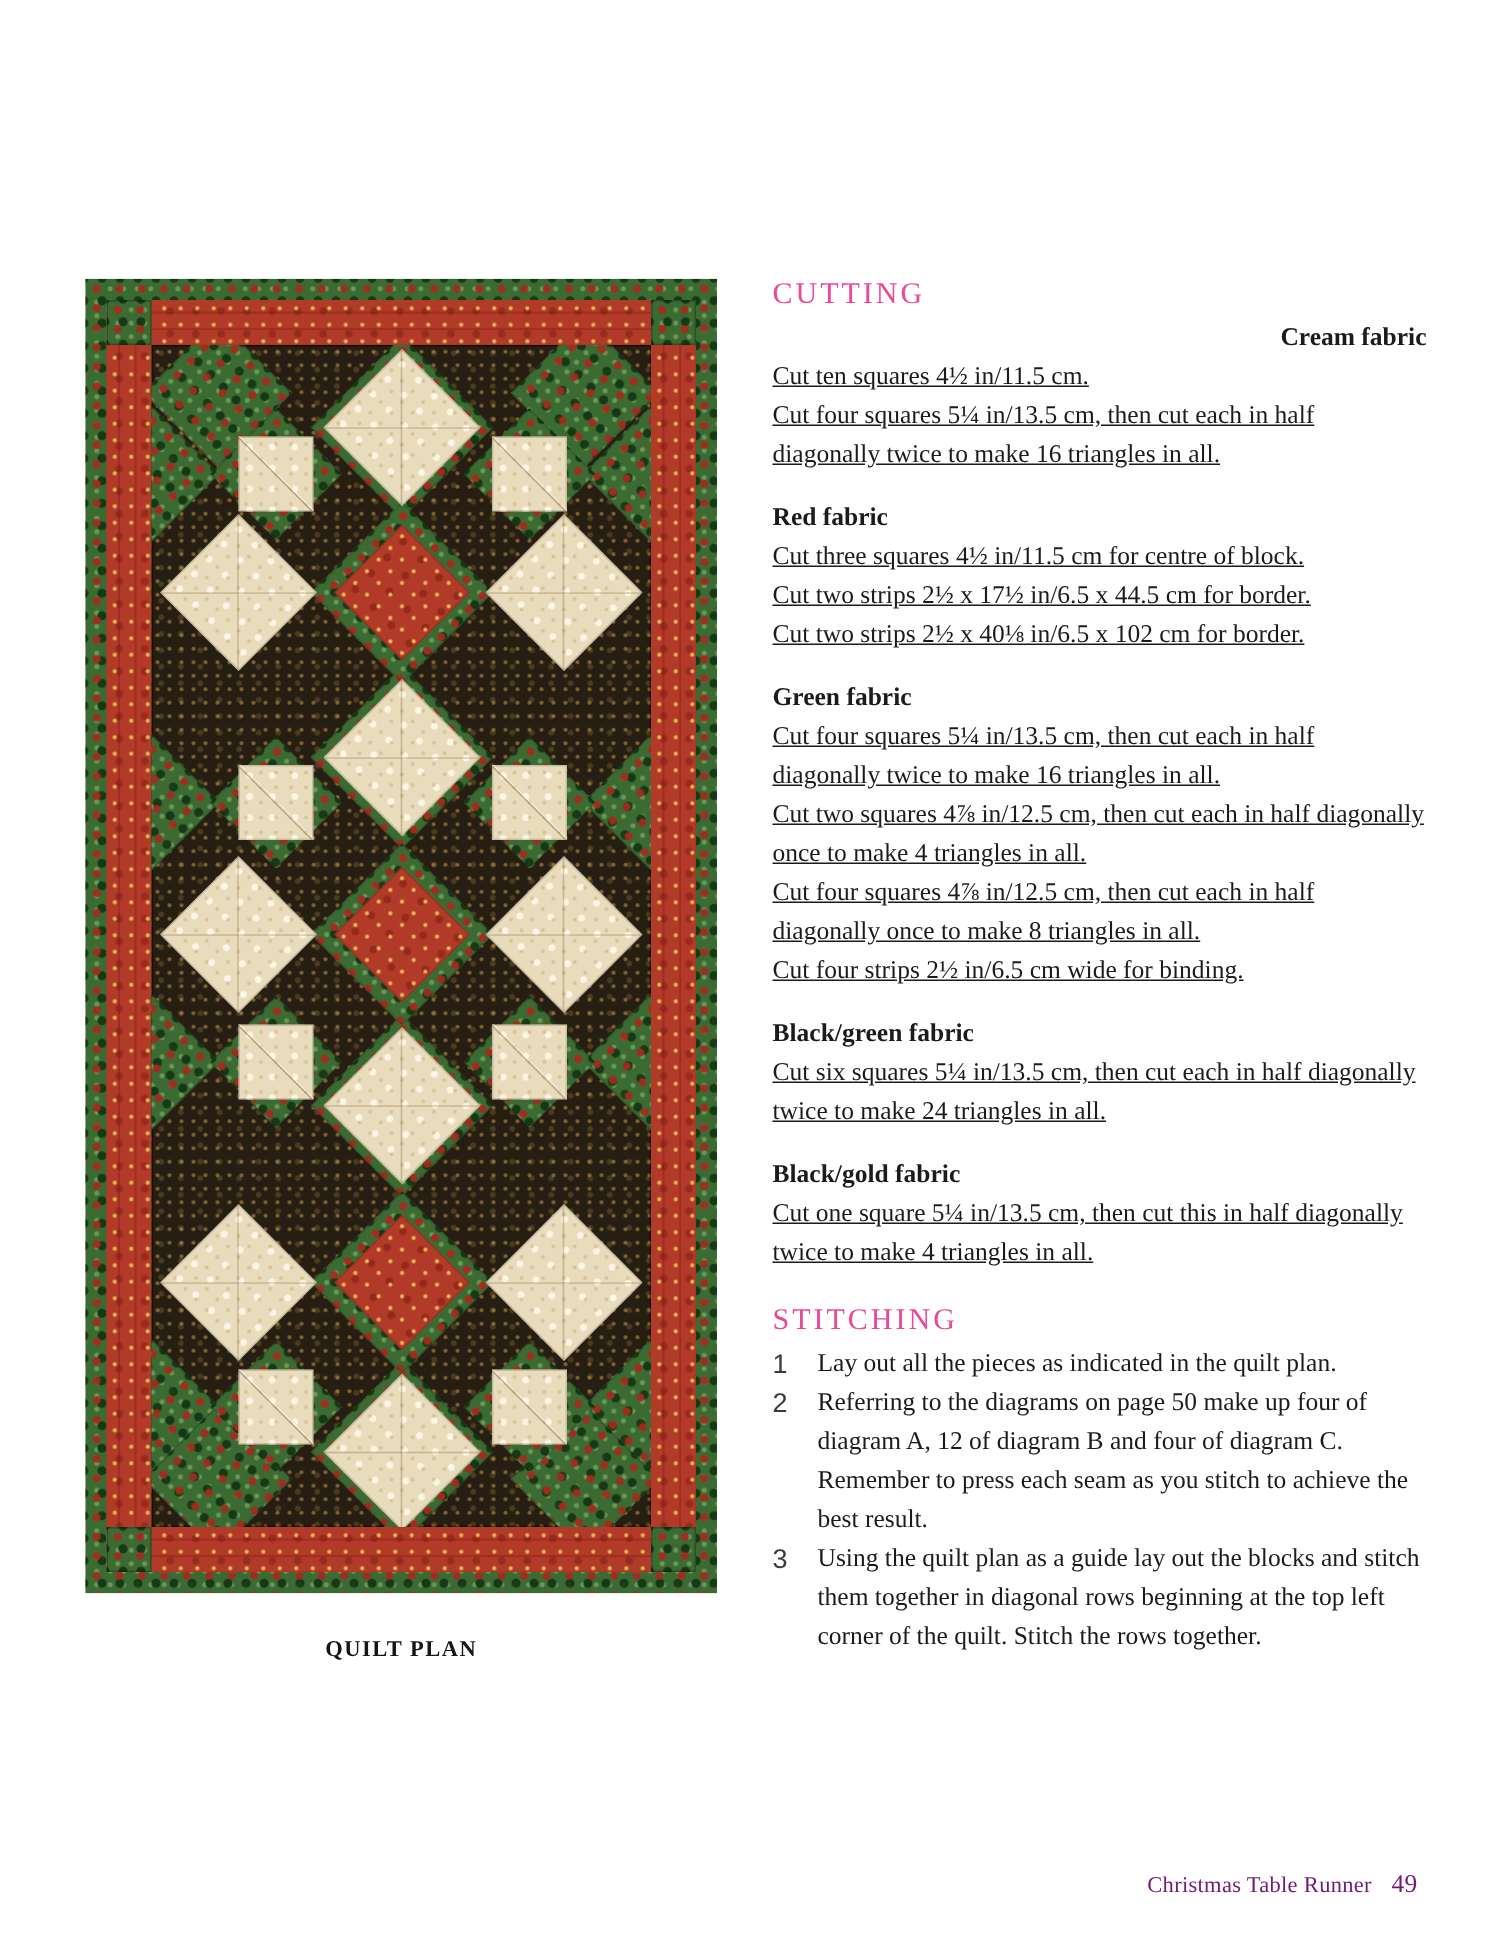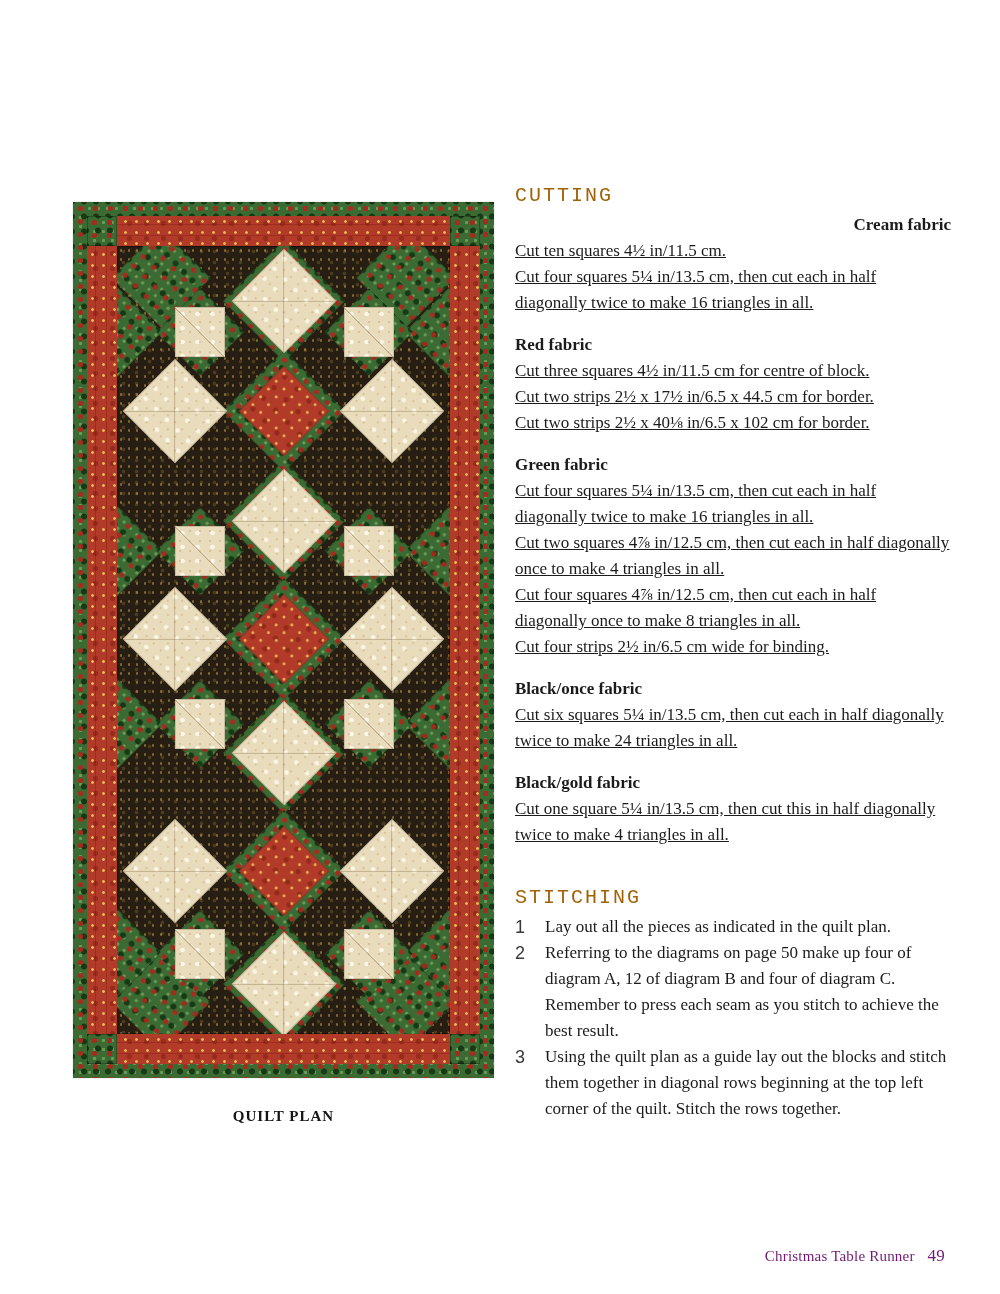--- a/index.html
+++ b/index.html
@@ -3,21 +3,21 @@
 <meta charset="utf-8">
 <style>
   html,body{margin:0;padding:0;}
   body{
     width:1000px;height:1294px;position:relative;background:#ffffff;
     font-family:"Liberation Serif", serif;color:#1c1c1c;overflow:hidden;
   }
   .page{position:absolute;inset:0;}
 
   
-  .quilt-figure{position:absolute;left:57px;top:186px;width:421px;margin:16px;}
+  .quilt-figure{position:absolute;left:57px;top:186px;width:421px;margin:0;}
   .quilt{
     position:relative;width:421px;height:876px;
     box-shadow:0 0 1px rgba(0,0,0,.35);
   }
   .fab-holly{
     background-color:var(--green);
     background-image:
       radial-gradient(circle, rgba(168,40,30,.95) 2.2px, transparent 3px),
       radial-gradient(circle, rgba(18,52,18,.9) 2.6px, transparent 3.4px),
       radial-gradient(circle, rgba(150,200,120,.5) 1.3px, transparent 2px);
@@ -74,24 +74,24 @@
     font-size:15px;letter-spacing:1px;color:#151515;
     font-family:"Liberation Serif", serif;
   }
 
   
   .text-col{
     position:absolute;left:515px;top:184px;width:436px;
     font-size:17px;line-height:26px;color:#1b1b1b;
   }
   .sec-heading{
-    font-family:Liberation Mono, monospace;font-weight:400;
-    font-size:20px;letter-spacing:2px;color:#a16207;margin:0 0 4px 0;line-height:24px;
-  }
-  .stitch-head{margin-top:38px;}
+    font-family:Liberation Serif, serif;font-weight:400;
+    font-size:20px;letter-spacing:2px;color:#ec4899;margin:0 0 4px 0;line-height:24px;
+  }
+  .stitch-head{margin-top:20px;}
   .fabric-title{font-size:17px;font-weight:700;margin:16px 0 0 0;line-height:26px;}
   .cut-section:first-child .fabric-title{margin-top:0;text-align:right;}
   .cut-section p{margin:0;text-decoration:underline;}
   .step{display:flex;margin:0;}
   .step-num{
     font-family:"Liberation Sans", sans-serif;font-size:18px;color:#3a3a3a;
     width:30px;flex:none;line-height:26px;
   }
   .step p{margin:0;flex:1;}
 
@@ -186,21 +186,21 @@
           <p>Cut two strips 2½ x 40⅛ in/6.5 x 102 cm for border.</p>
         </div>
         <div class="cut-section">
           <h3 class="fabric-title">Green fabric</h3>
           <p>Cut four squares 5¼ in/13.5 cm, then cut each in half diagonally twice to make 16 triangles in all.</p>
           <p>Cut two squares 4⅞ in/12.5 cm, then cut each in half diagonally once to make 4 triangles in all.</p>
           <p>Cut four squares 4⅞ in/12.5 cm, then cut each in half diagonally once to make 8 triangles in all.</p>
           <p>Cut four strips 2½ in/6.5 cm wide for binding.</p>
         </div>
         <div class="cut-section">
-          <h3 class="fabric-title">Black/once fabric</h3>
+          <h3 class="fabric-title">Black/green fabric</h3>
           <p>Cut six squares 5¼ in/13.5 cm, then cut each in half diagonally twice to make 24 triangles in all.</p>
         </div>
         <div class="cut-section">
           <h3 class="fabric-title">Black/gold fabric</h3>
           <p>Cut one square 5¼ in/13.5 cm, then cut this in half diagonally twice to make 4 triangles in all.</p>
         </div>
       </div>
     <h2 class="sec-heading stitch-head">STITCHING</h2>
     <div id="stitching-steps">
         <div class="step">

